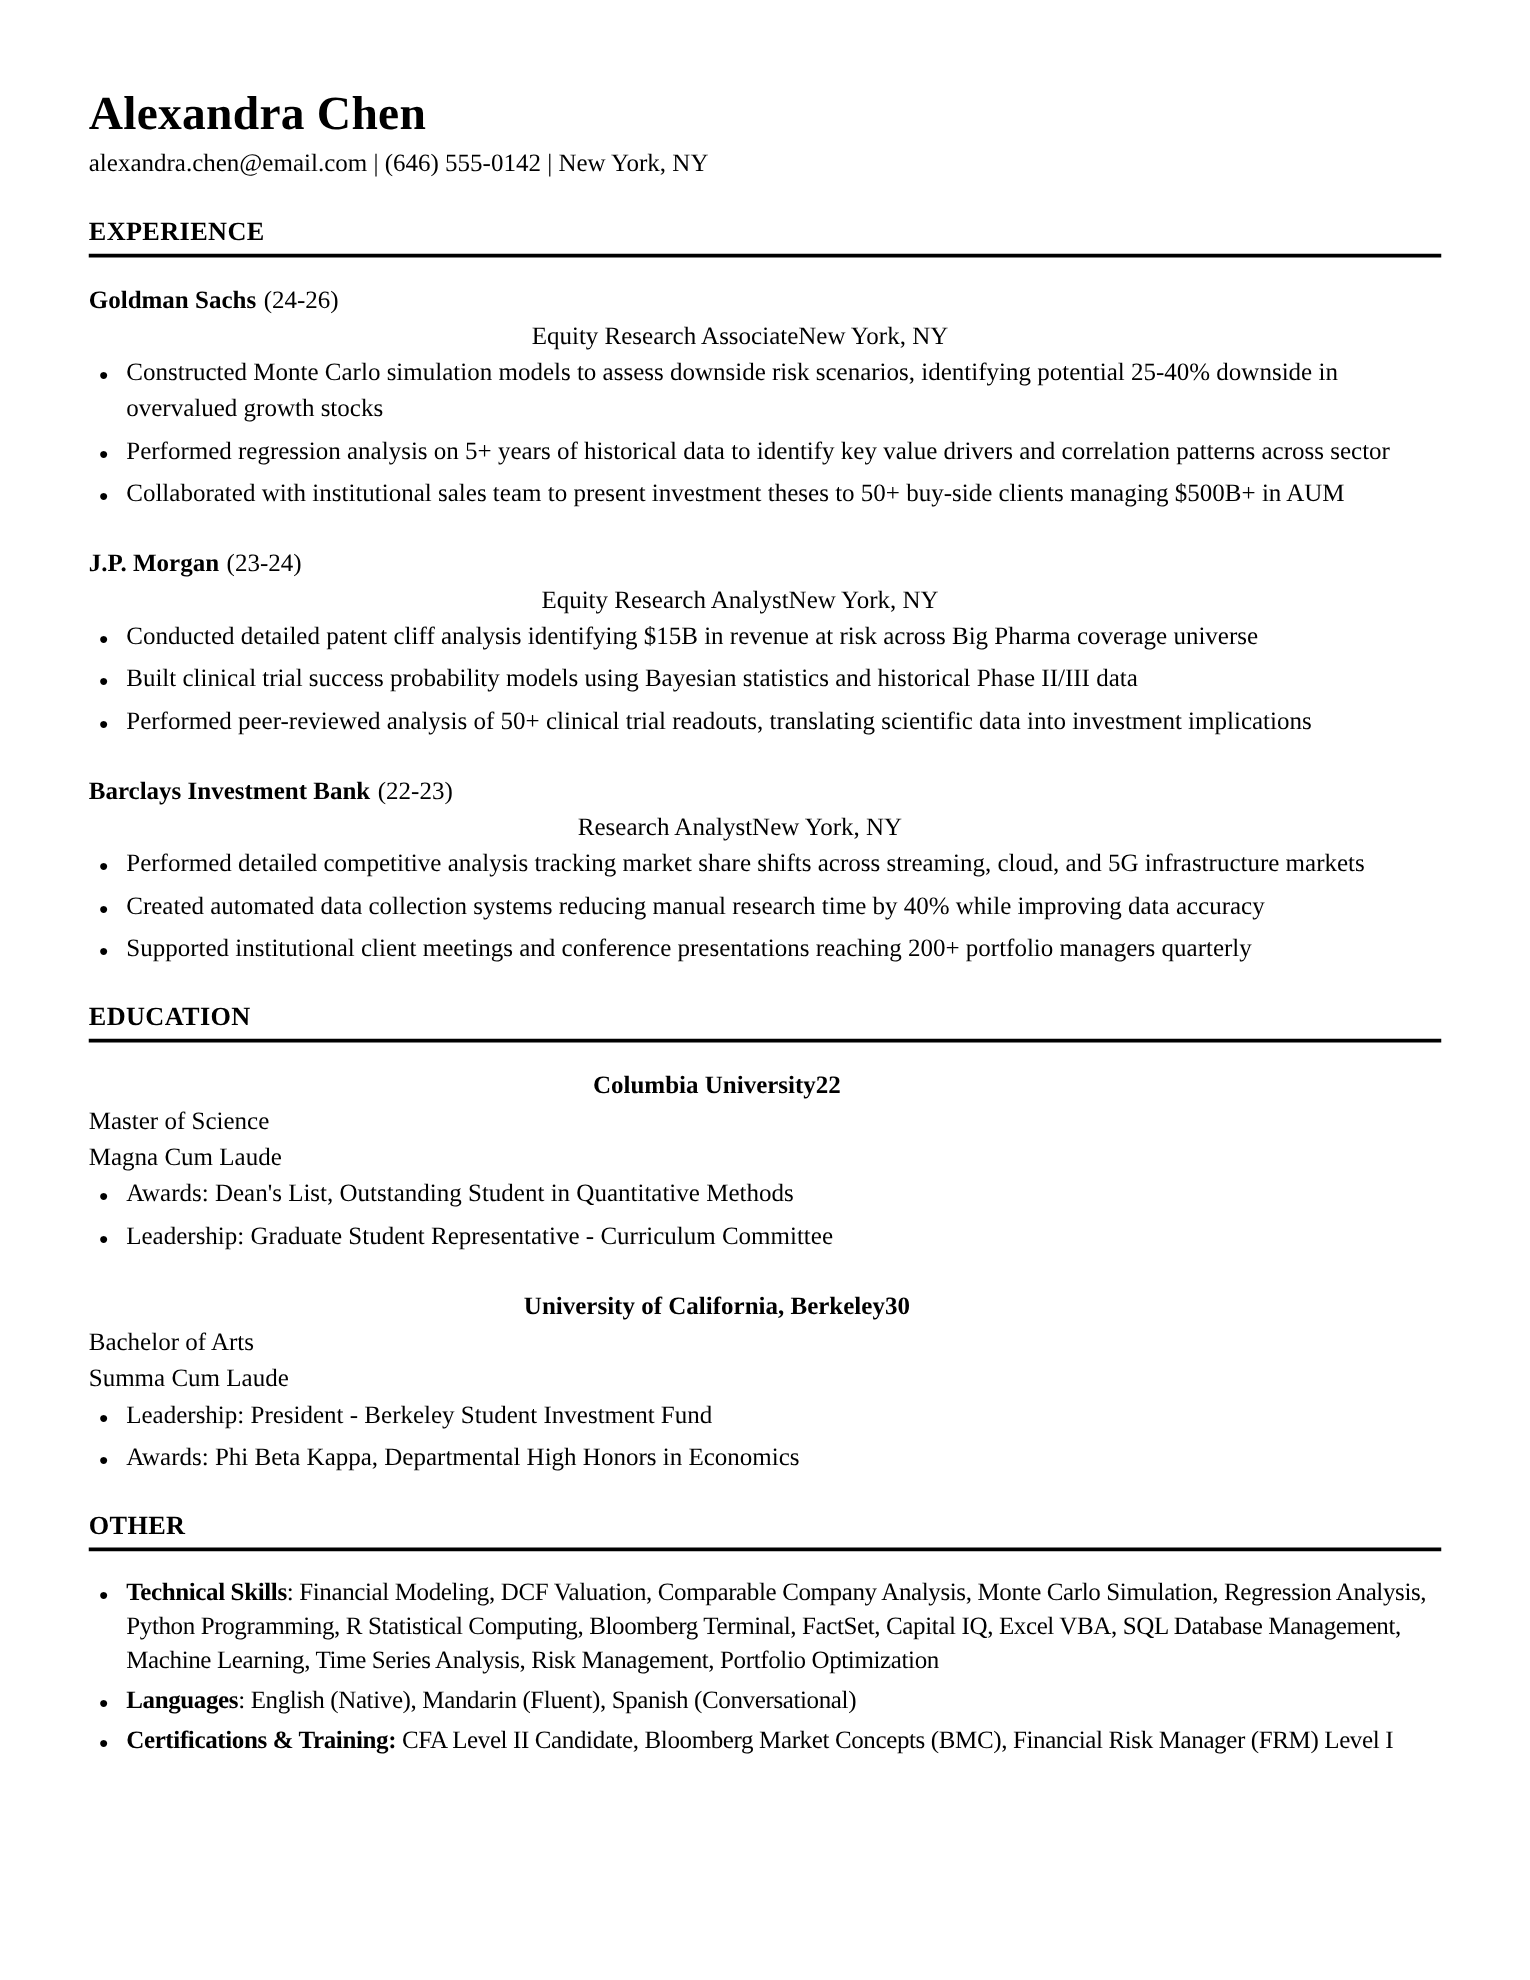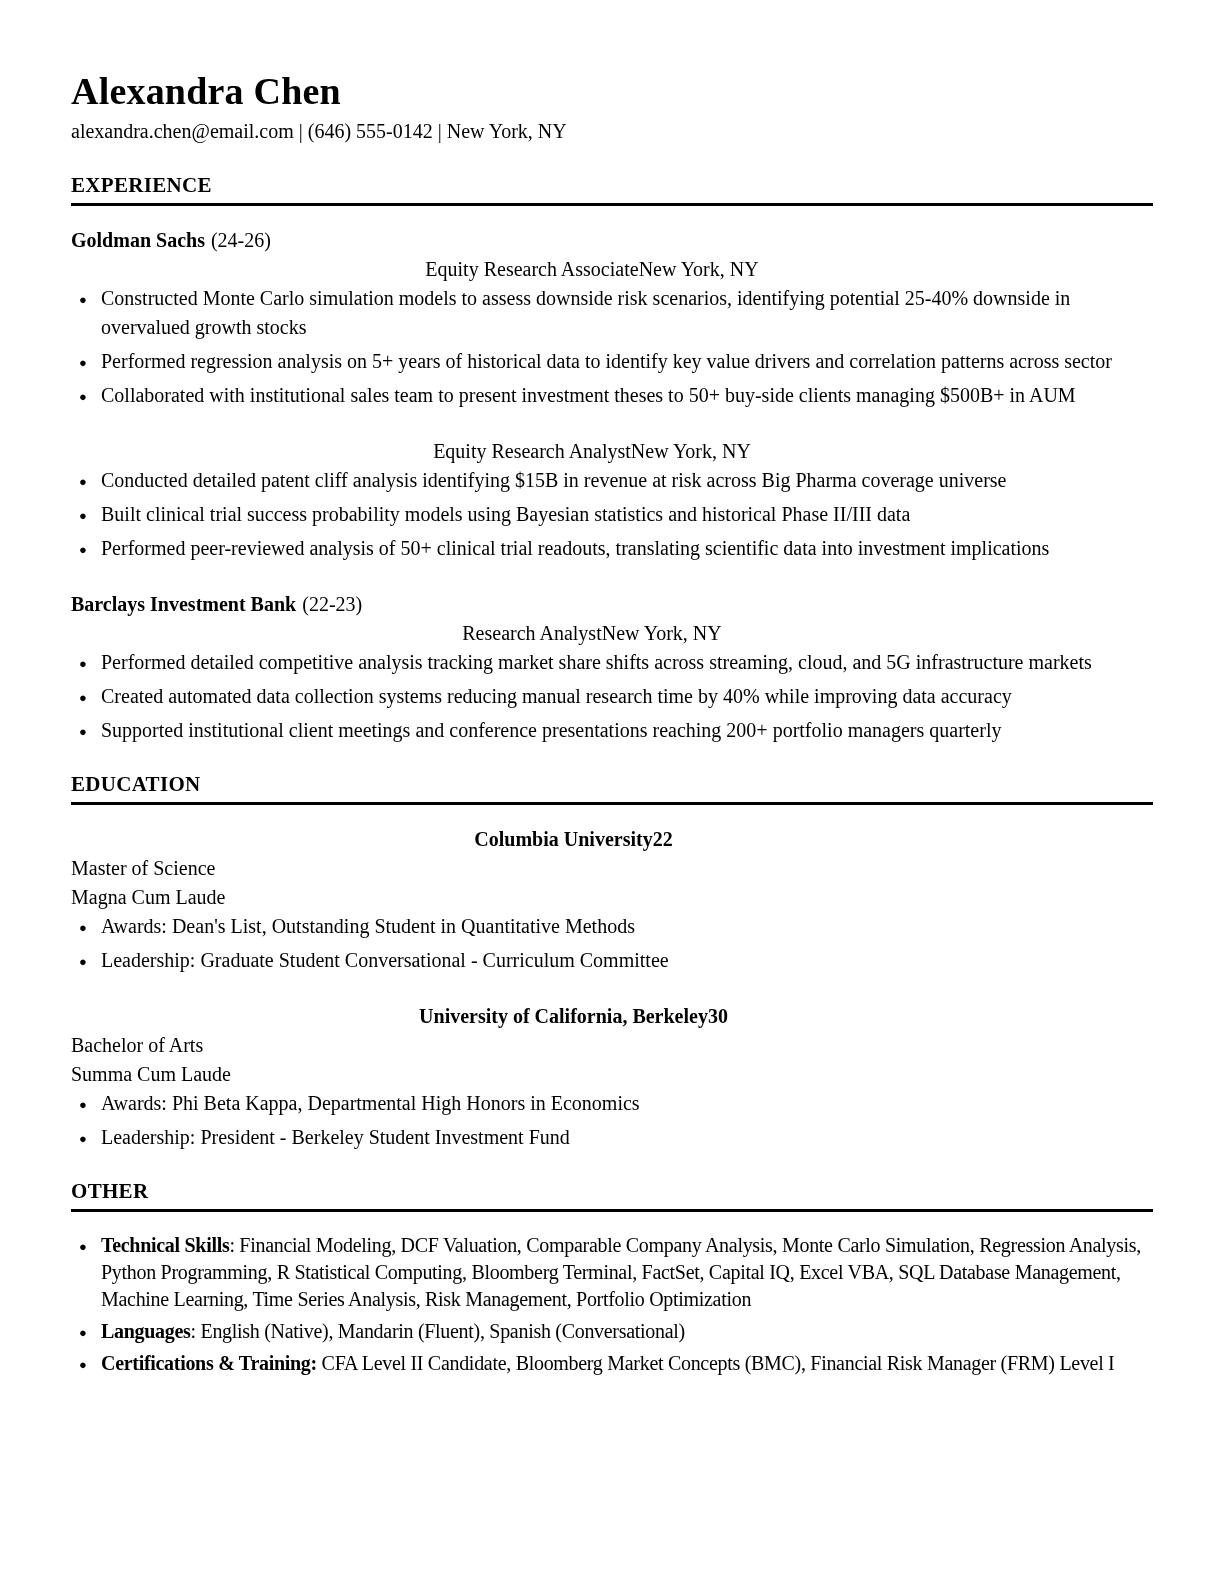--- a/index.html
+++ b/index.html
@@ -92,20 +92,21 @@
         <span class="loc">New York, NY</span>
       </div>
       <ul class="bullets">
         <li>Constructed Monte Carlo simulation models to assess downside risk scenarios, identifying potential 25-40% downside in overvalued growth stocks</li>
         <li>Performed regression analysis on 5+ years of historical data to identify key value drivers and correlation patterns across sector</li>
         <li>Collaborated with institutional sales team to present investment theses to 50+ buy-side clients managing $500B+ in AUM</li>
       </ul>
     </div>
 
     <div class="entry">
+      <div class="line"><span class="b">J.P. Morgan</span><span class="dates">(23-24)</span></div>
       <div class="line split">
         <span>Equity Research Analyst</span>
         <span class="loc">New York, NY</span>
       </div>
       <ul class="bullets">
         <li>Conducted detailed patent cliff analysis identifying $15B in revenue at risk across Big Pharma coverage universe</li>
         <li>Built clinical trial success probability models using Bayesian statistics and historical Phase II/III data</li>
         <li>Performed peer-reviewed analysis of 50+ clinical trial readouts, translating scientific data into investment implications</li>
       </ul>
     </div>
@@ -129,34 +130,34 @@
 
     <div class="entry">
       <div class="line split">
         <span class="b">Columbia University</span>
         <span class="year">22</span>
       </div>
       <div class="line">Master of Science</div>
       <div class="line">Magna Cum Laude</div>
       <ul class="bullets">
         <li>Awards: Dean's List, Outstanding Student in Quantitative Methods</li>
-        <li>Leadership: Graduate Student Conversational - Curriculum Committee</li>
+        <li>Leadership: Graduate Student Representative - Curriculum Committee</li>
       </ul>
     </div>
 
     <div class="entry">
       <div class="line split">
         <span class="b">University of California, Berkeley</span>
         <span class="year">30</span>
       </div>
       <div class="line">Bachelor of Arts</div>
       <div class="line">Summa Cum Laude</div>
       <ul class="bullets">
+        <li>Leadership: President - Berkeley Student Investment Fund</li>
         <li>Awards: Phi Beta Kappa, Departmental High Honors in Economics</li>
-        <li>Leadership: President - Berkeley Student Investment Fund</li>
       </ul>
     </div>
   </section>
 
   <section>
     <h2 class="sec-heading">OTHER</h2>
 
     <ul class="bullets other entry">
       <li><span class="b">Technical Skills</span><span>: Financial Modeling, DCF Valuation, Comparable Company Analysis, Monte Carlo Simulation, Regression Analysis, Python Programming, R Statistical Computing, Bloomberg Terminal, FactSet, Capital IQ, Excel VBA, SQL Database Management, Machine Learning, Time Series Analysis, Risk Management, Portfolio Optimization</span></li>
       <li><span class="b">Languages</span><span>: English (Native), Mandarin (Fluent), Spanish (Conversational)</span></li>

